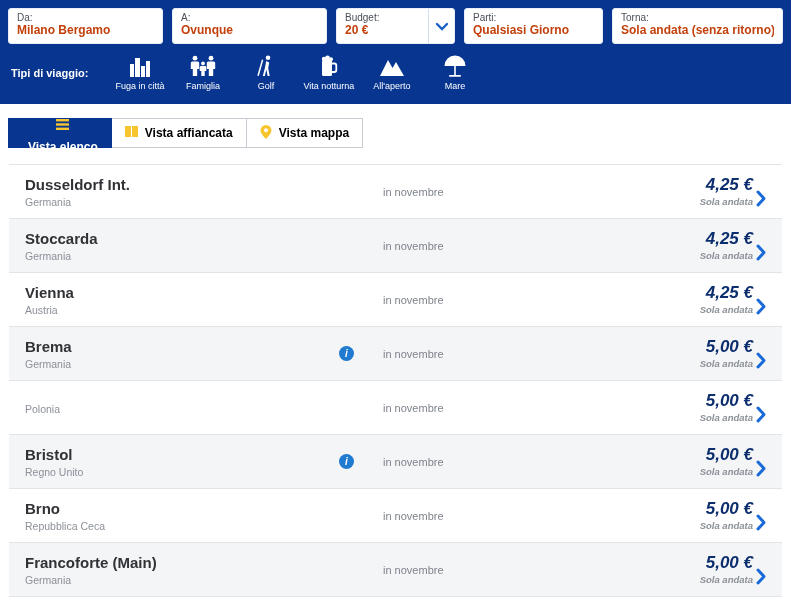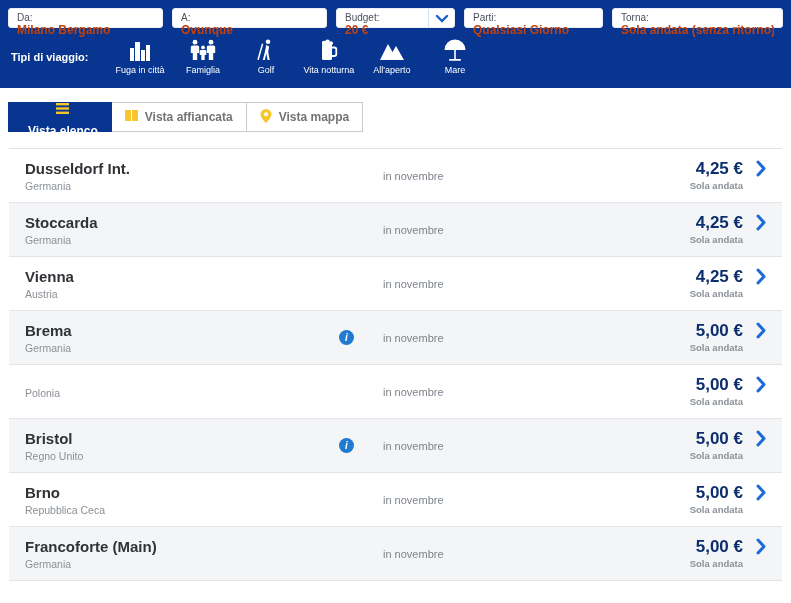--- a/index.html
+++ b/index.html
@@ -1,54 +1,54 @@
 <!DOCTYPE html>
 <html><head>
 <meta charset="utf-8">
 <style>
   * { margin:0; padding:0; box-sizing:border-box; }
   html,body { width:791px; height:603px; background:#ffffff; font-family:"Liberation Sans", sans-serif; overflow:hidden; }
 
   
   .header { background:#073590; padding:8px 8px 13px; }
   .fields-row { display:flex; gap:9px; }
-  .field { background:#fff; border-radius:3px; height:20px; padding:3px 8px; position:relative; cursor:pointer; border:1px solid #e8edf7; }
+  .field { background:#fff; border-radius:3px; height:36px; padding:3px 8px; position:relative; cursor:pointer; border:1px solid #e8edf7; }
   .field .flabel { font-size:10px; color:#4a4f57; line-height:11px; }
   .field .fvalue { font-size:12px; font-weight:bold; color:#c2410c; line-height:15px; white-space:nowrap; overflow:hidden; }
   .f-from  { width:155px; }
   .f-to    { width:155px; }
   .f-budget{ width:119px; padding-right:12px; }
   .f-depart{ width:139px; }
   .f-return{ width:171px; }
   .budget-chev { position:absolute; right:0; top:0; bottom:0; width:26px; display:flex; align-items:center; justify-content:center; border-left:1px solid #d4def2; }
 
   .trip-row { display:flex; align-items:center; margin-top:10px; }
   .trip-row-label { color:#fff; font-size:11px; font-weight:bold; margin:0 20px 0 3px; white-space:nowrap; }
   .trip-item { width:63px; display:flex; flex-direction:column; align-items:center; cursor:pointer;text-align:right; }
   .trip-item .ticon { height:23px; display:flex; align-items:flex-end; justify-content:center; }
   .trip-item .tlabel { color:#fff; font-size:9px; margin-top:4px; white-space:nowrap; }
 
   
   .tabbar { display:flex; margin:14px 0 0 8px; }
-  .tab { display:flex; align-items:center; gap:7px; height:30px; padding:0 13px; background:#fff; border:1px solid #c7cbd2; border-left:none; font-size:12px; font-weight:bold; color:#737373; cursor:pointer; white-space:nowrap; }
+  .tab { display:flex; align-items:center; gap:7px; height:30px; padding:0 13px; background:#fff; border:1px solid #c7cbd2; border-left:none; font-size:12px; font-weight:bold; color:#000000; cursor:pointer; white-space:nowrap; }
   .tab:first-child { border-left:7px solid #ef4444;flex-direction:column; }
   .tab.active { background:#073590; border-color:#073590; color:#fff; }
 
   
   .list { margin:16px 9px 0; border-top:1px solid #e2e4e8; }
   .row { display:flex; align-items:center; height:54px; padding:0 16px; background:#fff; border-bottom:1px solid #e2e4e8; cursor:pointer; }
   .row:nth-child(even) { background:#f4f5f7; }
   .row-left { width:314px; }
   .city { font-size:15px; font-weight:bold; color:#303236; line-height:17px; }
   .country { font-size:10.5px; color:#8b9097; margin-top:3px; }
   .row-mid { display:flex; align-items:center; }
   .info-slot { width:24px; display:flex; align-items:center; }
   .info-badge { width:15px; height:15px; border-radius:50%; background:#1f7ad0; color:#fff; font-size:10px; font-weight:bold; font-style:italic; display:flex; align-items:center; justify-content:center; cursor:pointer; }
   .period { font-size:11px; color:#7e838b;padding-left:20px; }
-  .row-right { margin-left:auto; display:flex; align-items:flex-start; gap:13px; }
+  .row-right { margin-left:auto; display:flex; align-items:flex-end; gap:3px;font-style:italic; }
   .price-block { text-align:right; }
   .price { font-size:17px; font-weight:bold; color:#0d2e6e; line-height:18px; }
   .fare { font-size:9.5px; color:#8b9097; font-weight:bold; margin-top:2px;margin-left:20px; }
   .chev-right { display:flex; align-items:center; }
 </style>
 </head>
 <body>
 
 <div class="header">
   <div class="fields-row">

